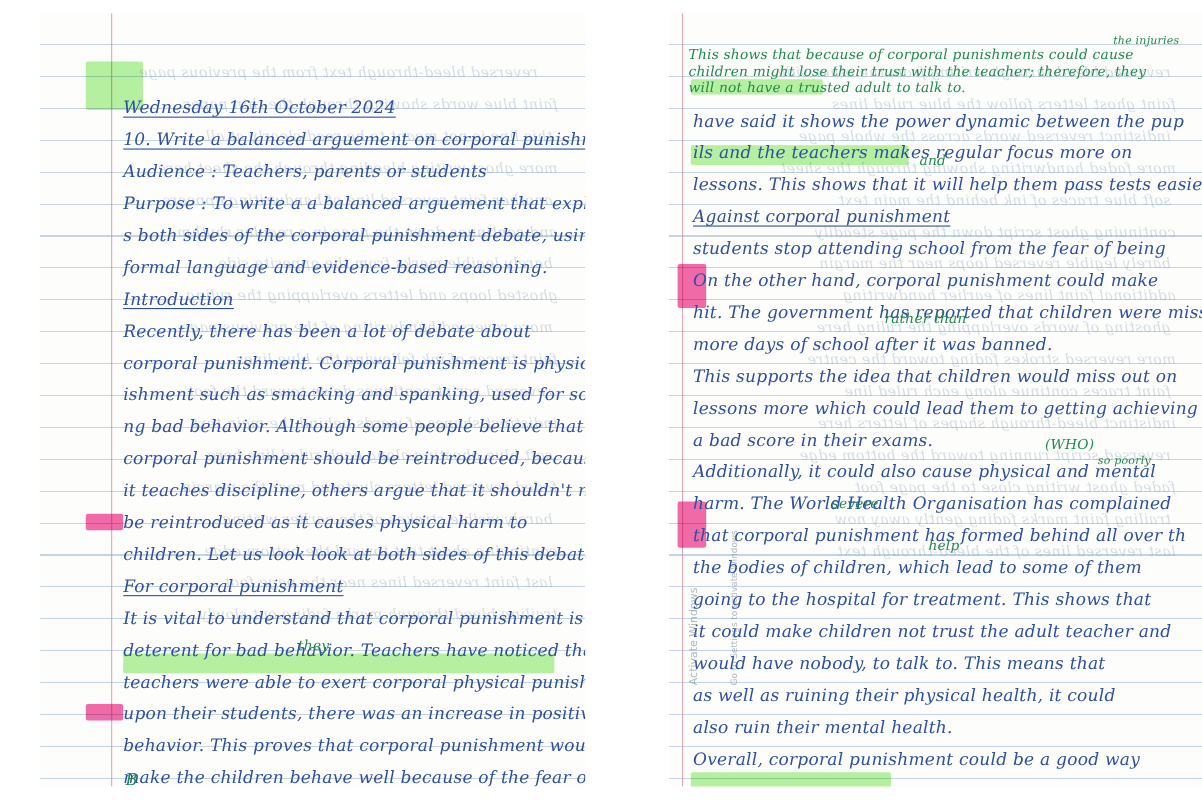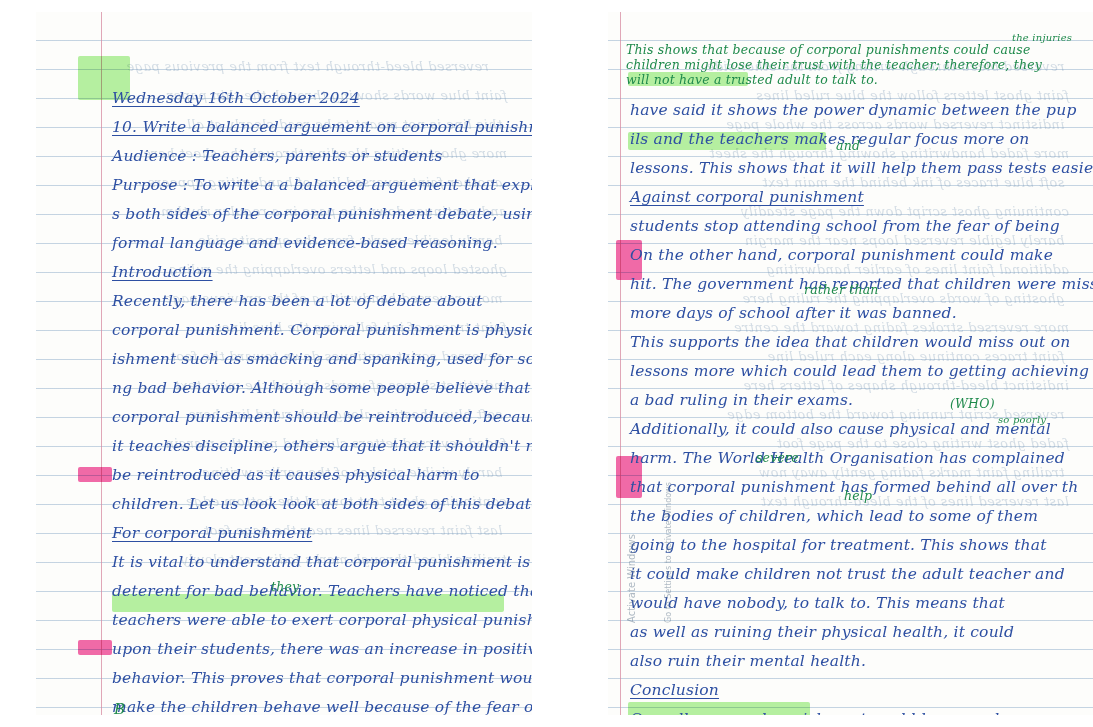--- a/index.html
+++ b/index.html
@@ -226,31 +226,30 @@
       <span class="line">have said it shows the power dynamic between the pup</span>
       <span class="line">ils and the teachers  makes regular focus more on</span>
       <span class="line">lessons. This shows that it will help them pass tests easier.</span>
       <span class="line u">Against corporal punishment</span>
       <span class="line">students stop attending school from the fear of being</span>
       <span class="line">On the other hand, corporal punishment could make</span>
       <span class="line">hit. The government has reported that children were missing</span>
       <span class="line">more days of school  after it was banned.</span>
       <span class="line">This supports the idea that children would miss out on</span>
       <span class="line">lessons more which could lead them to getting achieving</span>
-      <span class="line">a bad ruling in their exams.</span>
+      <span class="line">a bad score in their exams.</span>
       <span class="line">Additionally, it could also cause physical and mental</span>
       <span class="line">harm. The World Health Organisation has complained</span>
       <span class="line">that corporal punishment has formed behind all over th</span>
       <span class="line">the bodies of children, which lead  to  some  of  them</span>
       <span class="line">going to the hospital for treatment. This shows that</span>
       <span class="line">it could make children not trust the adult teacher and</span>
       <span class="line">would have nobody, to talk to. This means that</span>
       <span class="line">as well as ruining their physical health, it could</span>
       <span class="line">also ruin their mental health.</span>
-      <span class="line u">Conclusion</span>
       <span class="line">Overall, corporal punishment could be  a  good way</span>
 
     </div>
 
     <div class="annot" style="left:228px; top:126px;">and</div>
     <div class="annot" style="left:196px; top:270px;">rather than</div>
     <div class="annot" style="left:342px; top:384px;">(WHO)</div>
     <div class="annot" style="left:390px; top:400px; font-size:10px;">so poorly</div>
     <div class="annot" style="left:104px; top:438px;margin-left:44px;">severe</div>
     <div class="annot" style="left:236px; top:476px;">help</div>

